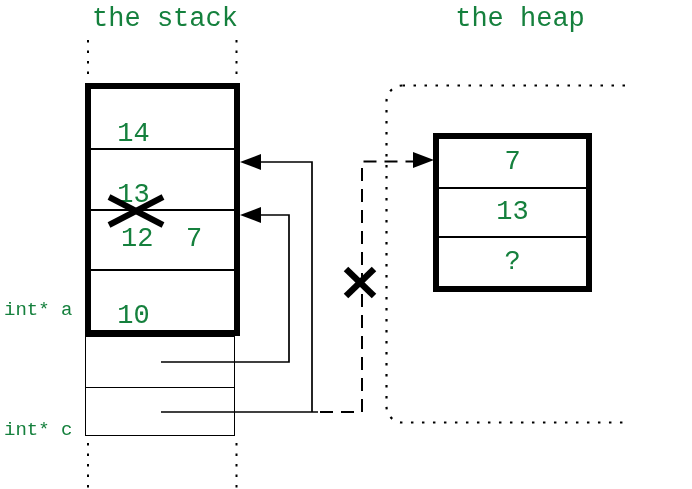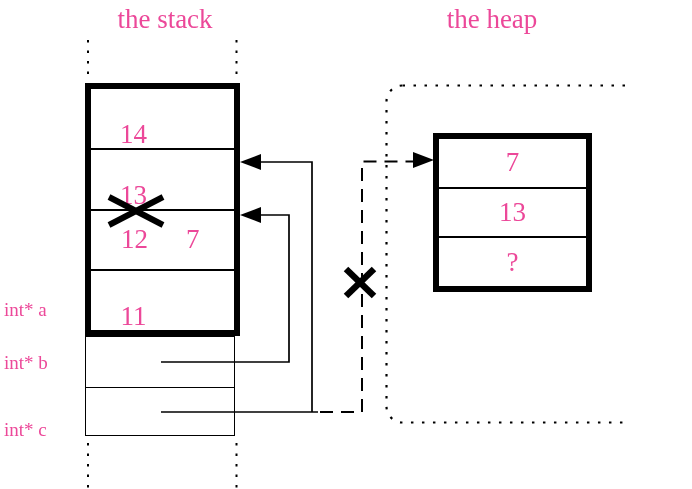--- a/index.html
+++ b/index.html
@@ -5,35 +5,35 @@
   html, body {
     margin: 0;
     padding: 0;
     background: #ffffff;
   }
   .canvas {
     position: relative;
     width: 628px;
     height: 489px;
     background: #ffffff;
-    font-family: Liberation Serif, serif;
-    color: #ec4899;
+    font-family: Liberation Mono, monospace;
+    color: #15803d;
     overflow: hidden;
   }
   .title {
     position: absolute;
     top: 4px;
     width: 160px;
     text-align: center;
     font-size: 27px;
     line-height: 30px;
     white-space: nowrap;
   }
   .title.stack-title { left: 85px; }
-  .title.heap-title  { left: 412px; }
+  .title.heap-title  { left: 440px; }
 
   .frame-label {
     position: absolute;
     left: 4px;
     font-size: 19px;
     line-height: 26px;
     white-space: nowrap;
   }
   .frame-label.a { top: 297px; }
   .frame-label.b { top: 350px; }
@@ -118,36 +118,35 @@
 </style>
 </head>
 <body>
 
 <div class="canvas">
 
   <div class="title stack-title">the stack</div>
   <div class="title heap-title">the heap</div>
 
   <div class="frame-label a">int* a</div>
-  <div class="frame-label b">int* b</div>
   <div class="frame-label c">int* c</div>
 
   <div class="stack-box">
     <div class="stack-row">
       <span class="cell-num">14</span>
     </div>
     <div class="stack-row">
       <span class="cell-num">13</span>
     </div>
     <div class="stack-row crossed">
       <span class="cell-num old-num">12</span>
       <span class="cell-num new-num">7</span>
     </div>
     <div class="stack-row">
-      <span class="cell-num">11</span>
+      <span class="cell-num">10</span>
     </div>
   </div>
 
   <div class="under-box">
     <div class="under-row b"></div>
     <div class="under-row c"></div>
   </div>
 
   <div class="heap-box">
     <div class="heap-row">

